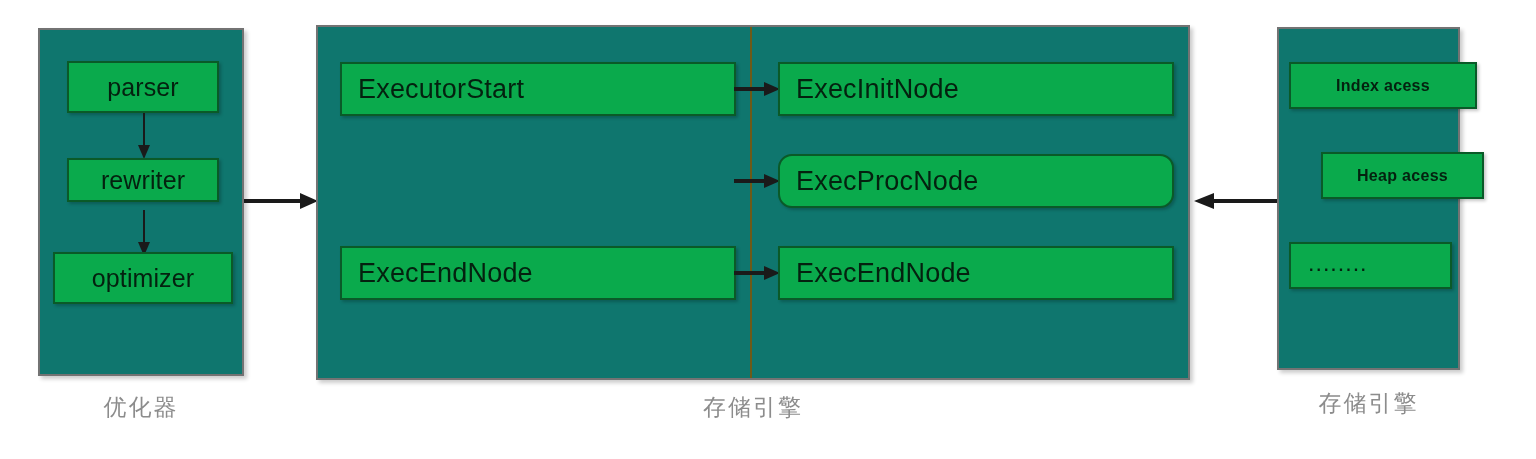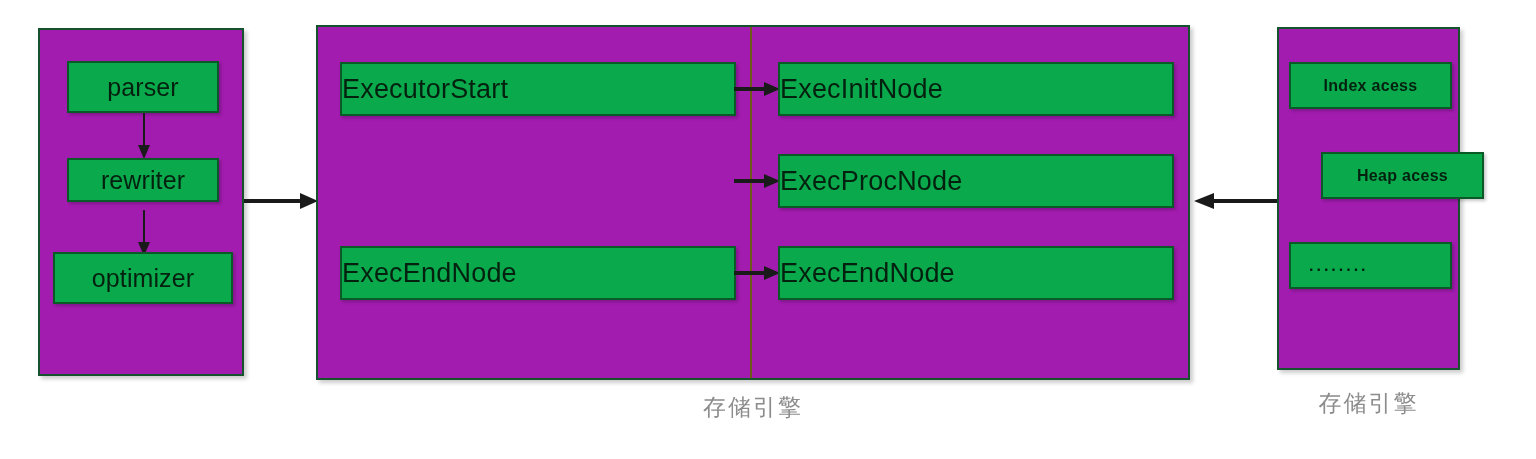--- a/index.html
+++ b/index.html
@@ -16,22 +16,22 @@
     position: relative;
     width: 1536px;
     height: 459px;
     background: #ffffff;
     overflow: hidden;
   }
 
   
   .panel {
     position: absolute;
-    background: #a21caf;
-    border: 2px solid #14532d;
+    background: #0f766e;
+    border: 2px solid #737373;
     box-sizing: border-box;
     box-shadow: 3px 3px 4px rgba(0,0,0,0.20);
   }
 
   
   .node {
     position: absolute;
     background: #0AAA4C;
     border: 2px solid #0a5a28;
     box-sizing: border-box;
@@ -44,20 +44,21 @@
   
   .node.stage {
     justify-content: center;
     font-size: 25px;
     letter-spacing: 0.1px;
   }
 
   
   .node.exec {
     justify-content: flex-start;
+    padding-left: 16px;
     font-size: 27px;
     letter-spacing: 0.2px;
   }
 
   
   .node.storage {
     justify-content: center;
     font-size: 16px;
     font-weight: bold;
     letter-spacing: 0.3px;
@@ -111,20 +112,21 @@
     <svg class="connector" style="left:96px; top:180px;" width="16" height="48" viewBox="0 0 16 48">
       <line x1="8" y1="0" x2="8" y2="36" stroke="#1a1a1a" stroke-width="2"></line>
       <polygon points="8,46 2,32 14,32" fill="#1a1a1a"></polygon>
     </svg>
 
     <div class="node stage" style="left:13px; top:222px; width:180px; height:52px;">
       <span>optimizer</span>
     </div>
   </div>
 
+  <div class="caption" style="left:38px; top:392px; width:206px;">优化器</div>
 
   <svg class="connector" style="left:244px; top:190px;" width="76" height="22" viewBox="0 0 76 22">
     <line x1="0" y1="11" x2="62" y2="11" stroke="#1a1a1a" stroke-width="4"></line>
     <polygon points="74,11 56,3 56,19" fill="#1a1a1a"></polygon>
   </svg>
 
   <div class="panel" style="left:316px; top:25px; width:874px; height:355px;">
 
     <div class="divider" style="left:432px; top:0px; width:2px; height:351px;"></div>
 
@@ -149,39 +151,39 @@
 
     <svg class="connector" style="left:416px; top:234px;" width="48" height="24" viewBox="0 0 48 24">
       <line x1="0" y1="12" x2="36" y2="12" stroke="#1a1a1a" stroke-width="4"></line>
       <polygon points="46,12 30,5 30,19" fill="#1a1a1a"></polygon>
     </svg>
 
     <div class="node exec" style="left:460px; top:35px; width:396px; height:54px;">
       <span>ExecInitNode</span>
     </div>
 
-    <div class="node exec" style="left:460px; top:127px; width:396px; height:54px;">
+    <div class="node exec" style="left:460px; top:127px; width:396px; height:54px;border-radius:14px;">
       <span>ExecProcNode</span>
     </div>
 
     <div class="node exec" style="left:460px; top:219px; width:396px; height:54px;">
       <span>ExecEndNode</span>
     </div>
   </div>
 
   <div class="caption" style="left:316px; top:392px; width:874px;">存储引擎</div>
 
   <svg class="connector" style="left:1192px; top:190px;" width="86" height="22" viewBox="0 0 86 22">
     <line x1="86" y1="11" x2="16" y2="11" stroke="#1a1a1a" stroke-width="4"></line>
     <polygon points="2,11 22,3 22,19" fill="#1a1a1a"></polygon>
   </svg>
 
   <div class="panel" style="left:1277px; top:27px; width:183px; height:343px;">
 
-    <div class="node storage" style="left:10px; top:33px; width:163px; height:47px;text-align:right;">
+    <div class="node storage" style="left:10px; top:33px; width:188px; height:47px;text-align:right;">
       <span>Index acess</span>
     </div>
 
     <div class="node storage" style="left:10px; top:123px; width:163px; height:47px;margin-left:32px;">
       <span>Heap acess</span>
     </div>
 
     <div class="node storage dots" style="left:10px; top:213px; width:163px; height:47px;">
       <span>........</span>
     </div>

